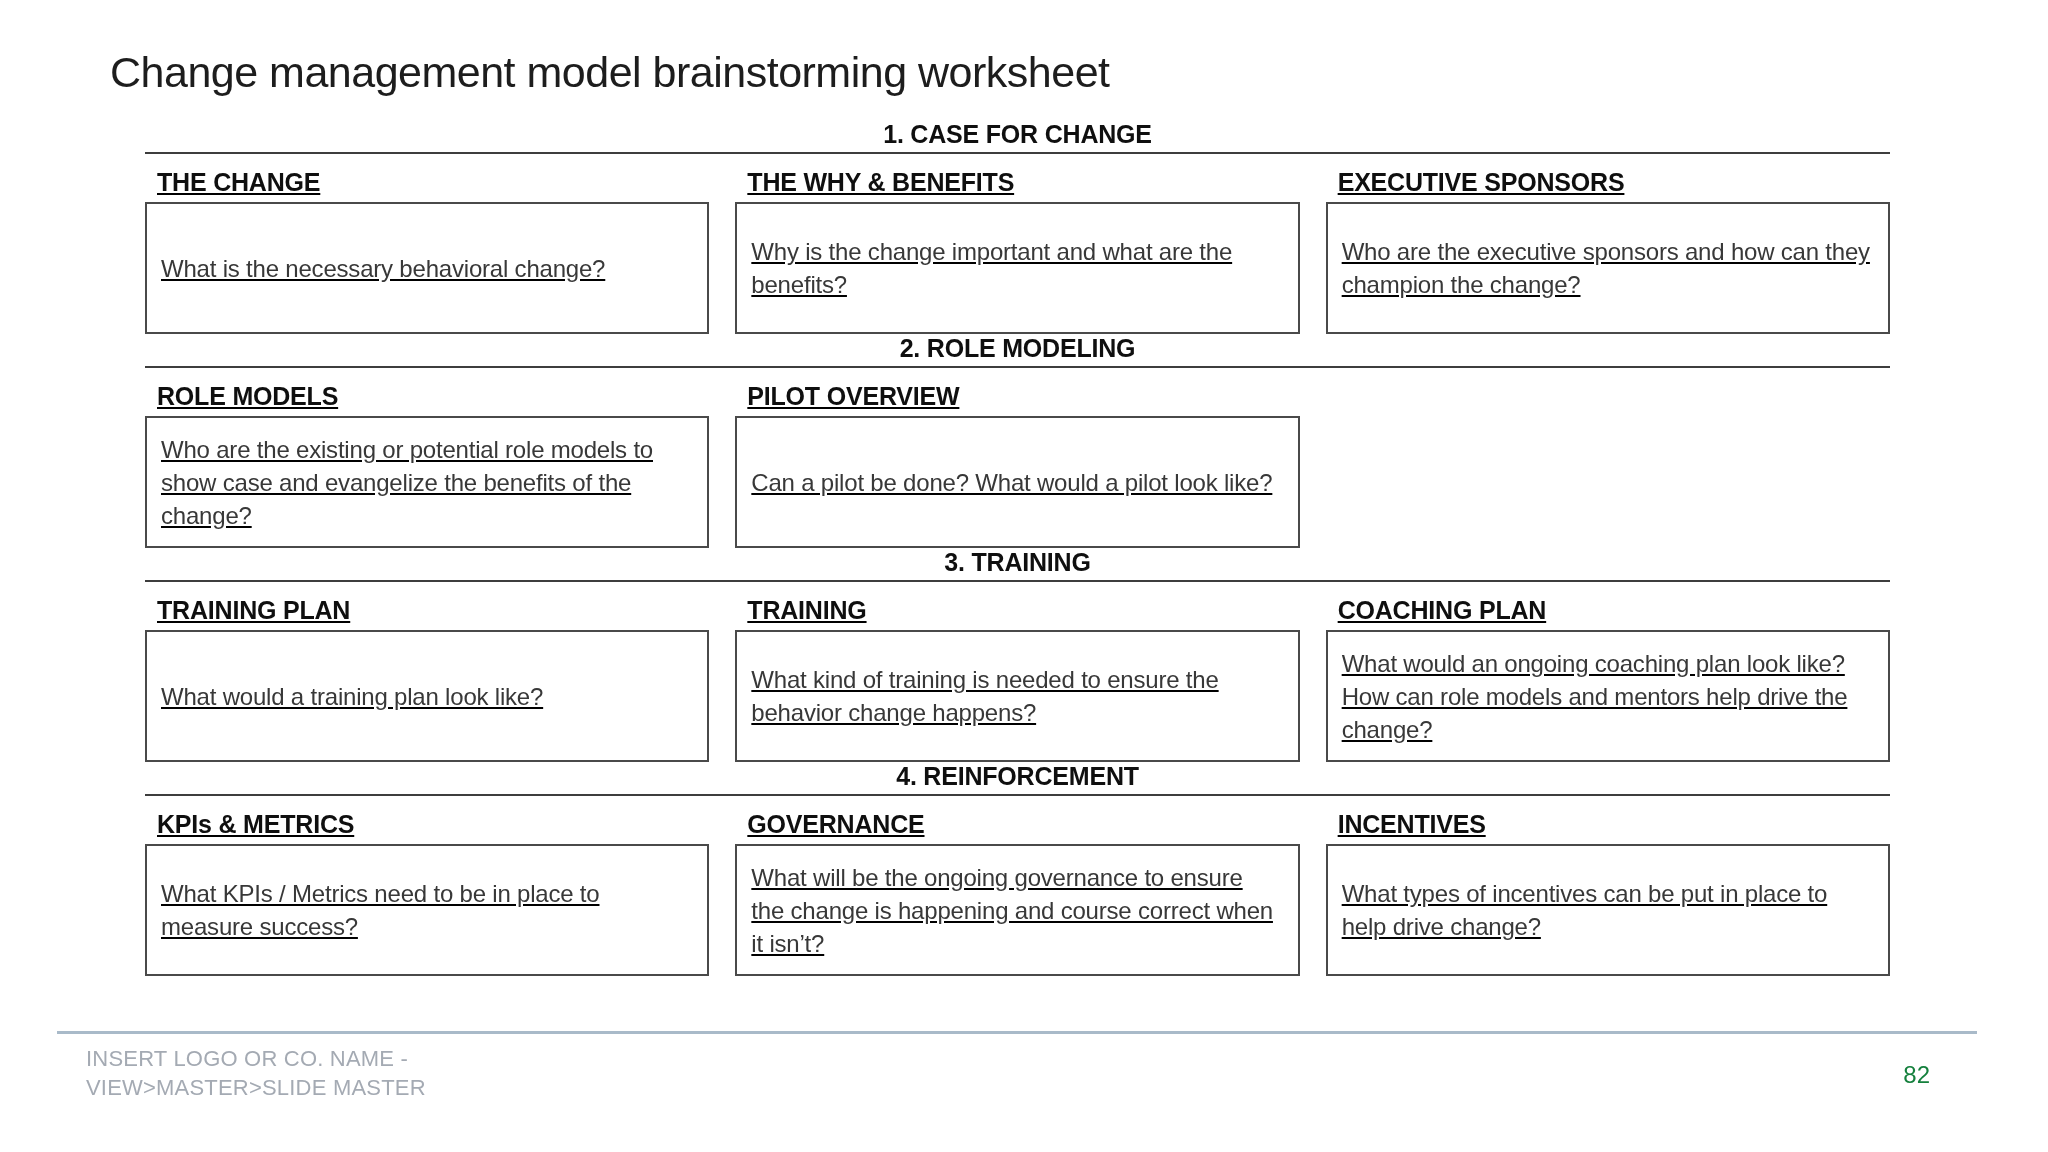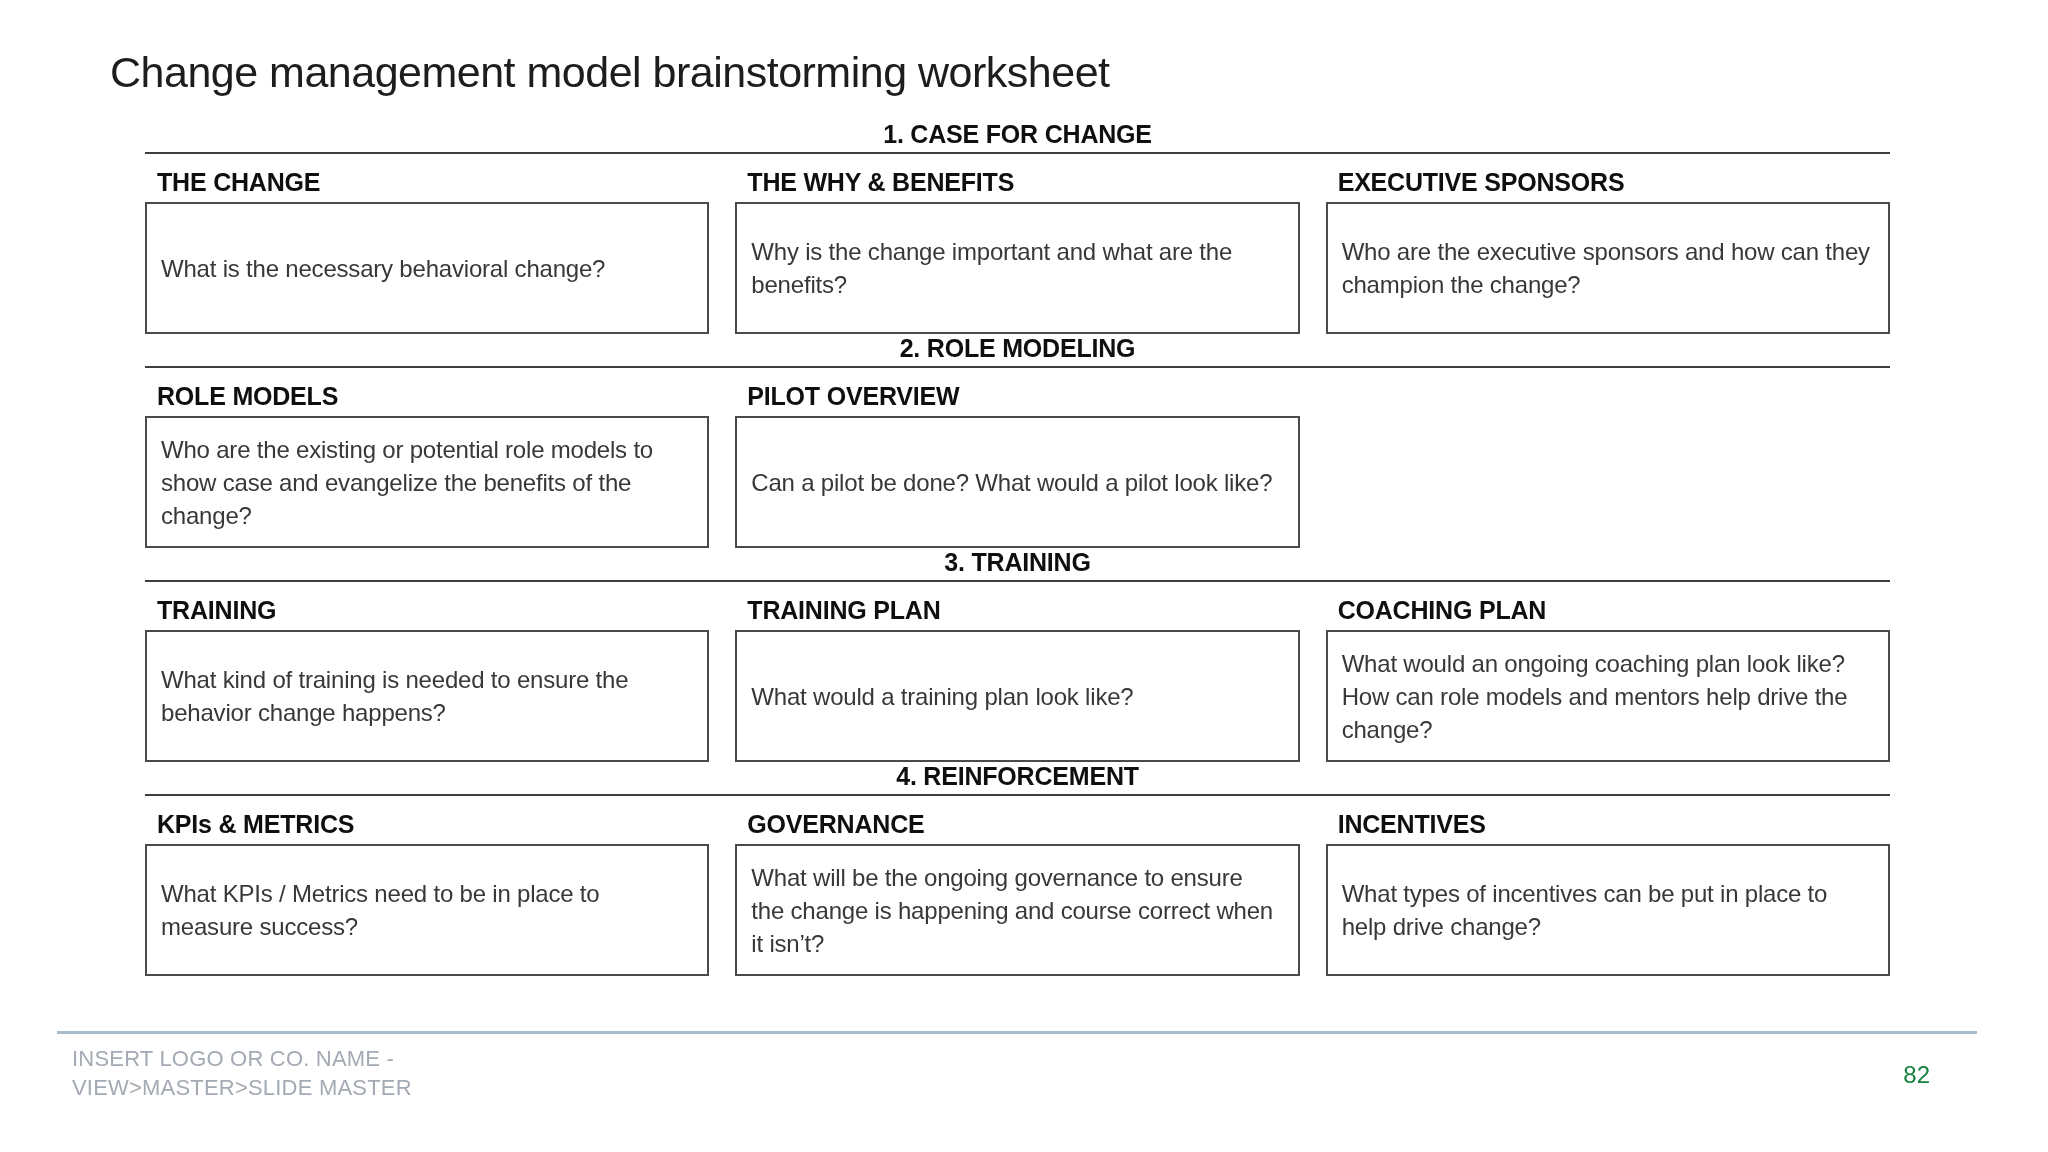--- a/index.html
+++ b/index.html
@@ -15,38 +15,38 @@
 
   .worksheet { position:absolute; left:145px; top:120px; width:1745px; }
 
   .section { }
   .section-title {
     text-align:center; font-weight:bold; font-size:25px; line-height:28px;
     color:#0f0f0f; letter-spacing:-0.2px;
   }
   .section-divider { height:0; border-top:2px solid #3d3d3d; margin-top:4px; }
   .section-row {
-    display:grid; grid-template-columns:repeat(3,1fr); gap:26px; margin-top:14px;
+    display:grid; grid-template-columns:repeat(3,1fr); gap:26px; margin-top:14px;text-decoration:underline;
   }
   .col-header {
     font-weight:bold; font-size:25px; line-height:28px; padding-left:12px;
     color:#0f0f0f; letter-spacing:-0.2px; white-space:nowrap;
   }
   .qbox {
     margin-top:6px; height:132px; border:2px solid #4a4a4a; background:#ffffff;
     display:flex; align-items:center; padding:0 16px 0 14px;
   }
   .qtext { font-size:24px; line-height:33px; color:#383838; letter-spacing:-0.2px; }
 
   .footer-line {
     position:absolute; left:57px; top:1031px; width:1920px; height:3px;
     background:#a9bac9;
   }
   .footer-note {
-    position:absolute; left:72px; top:1044px;
+    position:absolute; left:86px; top:1044px;
     font-size:22px; line-height:29px; color:#a4aab3; letter-spacing:0.2px;
   }
   .page-number {
     position:absolute; right:118px; top:1060px;
     font-size:24px; line-height:30px; color:#15803d;
   }
 </style>
 </head>
 <body>
 
@@ -97,29 +97,29 @@
             </div>
           </div>
         </div>
   </section>
 
   <section class="section">
     <div class="section-title">3. TRAINING</div>
     <div class="section-divider"></div>
     <div class="section-row">
           <div class="col">
+            <div class="col-header">TRAINING PLAN</div>
+            <div class="qbox">
+              <div class="qtext">What would a training plan look like?</div>
+            </div>
+          </div>
+          <div class="col">
             <div class="col-header">TRAINING</div>
             <div class="qbox">
               <div class="qtext">What kind of training is needed to ensure the behavior change happens?</div>
-            </div>
-          </div>
-          <div class="col">
-            <div class="col-header">TRAINING PLAN</div>
-            <div class="qbox">
-              <div class="qtext">What would a training plan look like?</div>
             </div>
           </div>
           <div class="col">
             <div class="col-header">COACHING PLAN</div>
             <div class="qbox">
               <div class="qtext">What would an ongoing coaching plan look like? How can role models and mentors help drive the change?</div>
             </div>
           </div>
         </div>
   </section>

